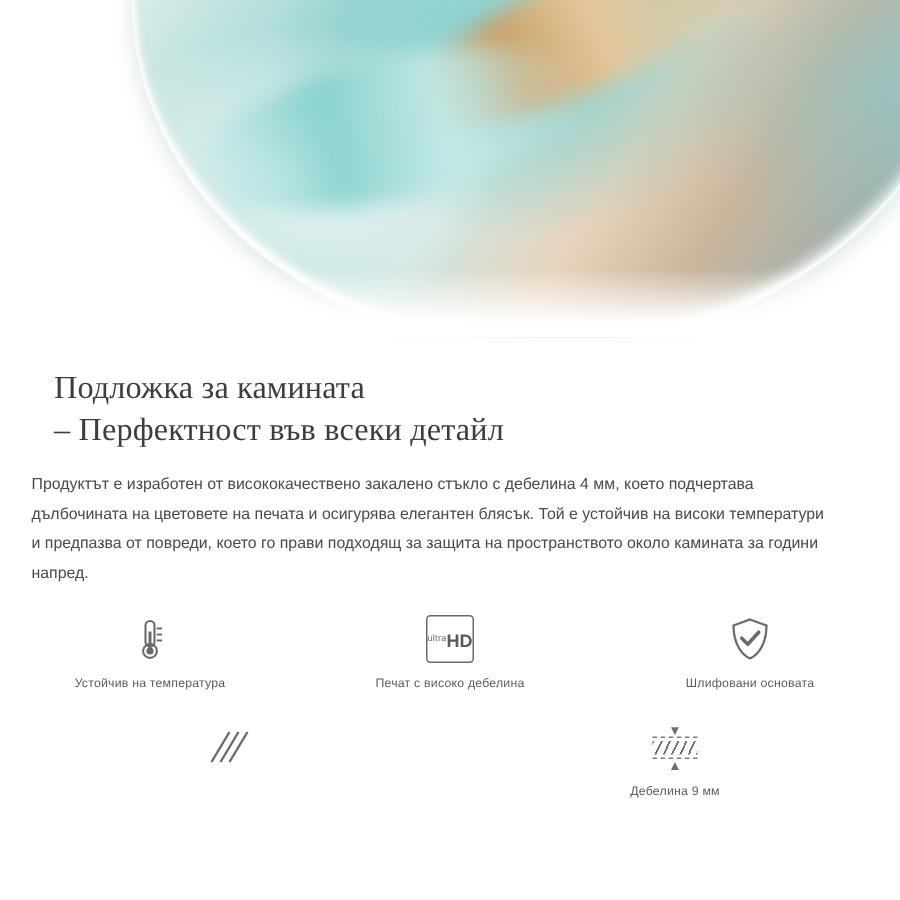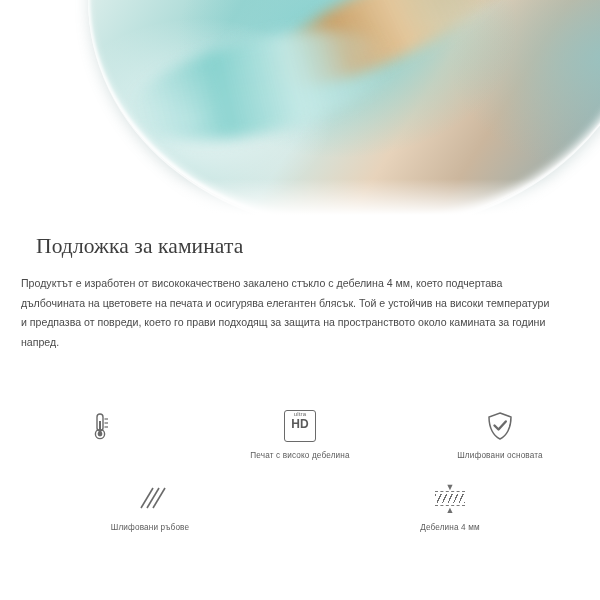--- a/index.html
+++ b/index.html
@@ -96,21 +96,21 @@
   }
 
   
   #content {
     position: absolute;
     left: 0;
     top: 228px;
     width: 600px;
   }
   .headline {
-    margin: 4px 0 14px 36px;
+    margin: 16px 0 14px 36px;
     width: 520px;
     font-family: "Liberation Serif", serif;
     font-size: 21.5px;
     line-height: 28px;
     color: #3d3d3d;
     font-weight: 400;
     letter-spacing: 0.1px;
   }
   .headline .l2 { display: block; }
   .body-copy {
@@ -153,21 +153,21 @@
     letter-spacing: 0.15px;
   }
 
   
   .uhd {
     width: 30px;
     height: 30px;
     border: 1.4px solid #6a6a6a;
     border-radius: 3px;
     display: flex;
-    flex-direction: column;
+    flex-direction: row;
     align-items: center;
     justify-content: flex-start;
     line-height: 1;
   }
   .uhd .u1 { font-size: 6px; color: #6a6a6a; letter-spacing: 0.2px; }
   .uhd .u2 { font-size: 12px; font-weight: bold; color: #5a5a5a; margin-top: 1px; }
 
   
   .thick {
     width: 34px;
@@ -205,40 +205,42 @@
       <div class="veinC"></div>
 
     </div>
     <div class="edge"></div>
     <div class="fade"></div>
   </div>
 
   <div id="content">
     <h1 class="headline">
       <span class="l1">Подложка за камината</span>
+      <span class="l2">– Перфектност във всеки детайл</span>
     </h1>
     <p class="body-copy">Продуктът е изработен от висококачествено закалено стъкло с дебелина 4 мм, което подчертава дълбочината на цветовете на печата и осигурява елегантен блясък. Той е устойчив на високи температури и предпазва от повреди, което го прави подходящ за защита на пространството около камината за години напред.</p>
   </div>
 
   <div id="features">
 
     <div class="frow">
 
       <div class="fcell">
         <div class="ficon">
           <svg width="34" height="34" viewBox="0 0 34 34" aria-hidden="true">
             <rect x="14" y="5" width="6" height="17" rx="3" fill="none" stroke="#6a6a6a" stroke-width="1.4"></rect>
             <circle cx="17" cy="25" r="4.6" fill="none" stroke="#6a6a6a" stroke-width="1.4"></circle>
             <circle cx="17" cy="25" r="2.4" fill="#6a6a6a"></circle>
             <rect x="16" y="12" width="2" height="12" fill="#6a6a6a"></rect>
             <line x1="21.5" y1="10" x2="25" y2="10" stroke="#6a6a6a" stroke-width="1.2"></line>
             <line x1="21.5" y1="14" x2="25" y2="14" stroke="#6a6a6a" stroke-width="1.2"></line>
             <line x1="21.5" y1="18" x2="25" y2="18" stroke="#6a6a6a" stroke-width="1.2"></line>
           </svg>
         </div>
+        <div class="flabel">Устойчив на температура</div>
       </div>
 
       <div class="fcell">
         <div class="ficon">
           <div class="uhd">
             <span class="u1">ultra</span>
             <span class="u2">HD</span>
           </div>
         </div>
         <div class="flabel">Печат с високо дебелина</div>
@@ -260,32 +262,31 @@
 
 
       <div class="fcell">
         <div class="ficon">
           <svg width="34" height="32" viewBox="0 0 34 32" aria-hidden="true">
             <line x1="8" y1="26" x2="20" y2="6" stroke="#6a6a6a" stroke-width="1.6"></line>
             <line x1="14" y1="26" x2="26" y2="6" stroke="#6a6a6a" stroke-width="1.6"></line>
             <line x1="20" y1="26" x2="32" y2="6" stroke="#6a6a6a" stroke-width="1.6"></line>
           </svg>
         </div>
-        <div class="flabel">Шлифовани ръбове</div>
       </div>
 
       <div class="fcell">
         <div class="ficon">
           <div class="thick">
             <span class="arrow-dn">▼</span>
             <div class="dline"></div>
             <div class="hatch"></div>
             <div class="dline"></div>
             <span class="arrow-up">▲</span>
           </div>
         </div>
-        <div class="flabel">Дебелина 4 мм</div>
+        <div class="flabel">Дебелина 9 мм</div>
       </div>
 
     </div>
 
   </div>
 </div>
 
 </body></html>

